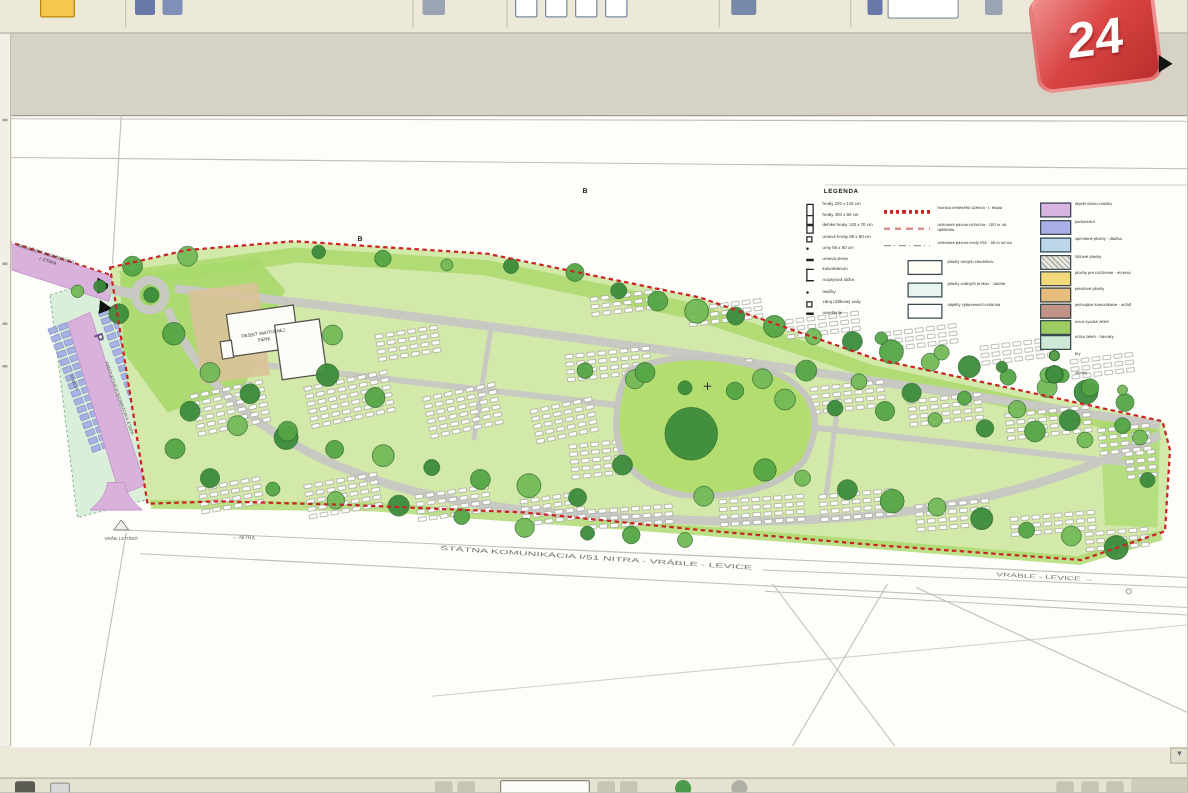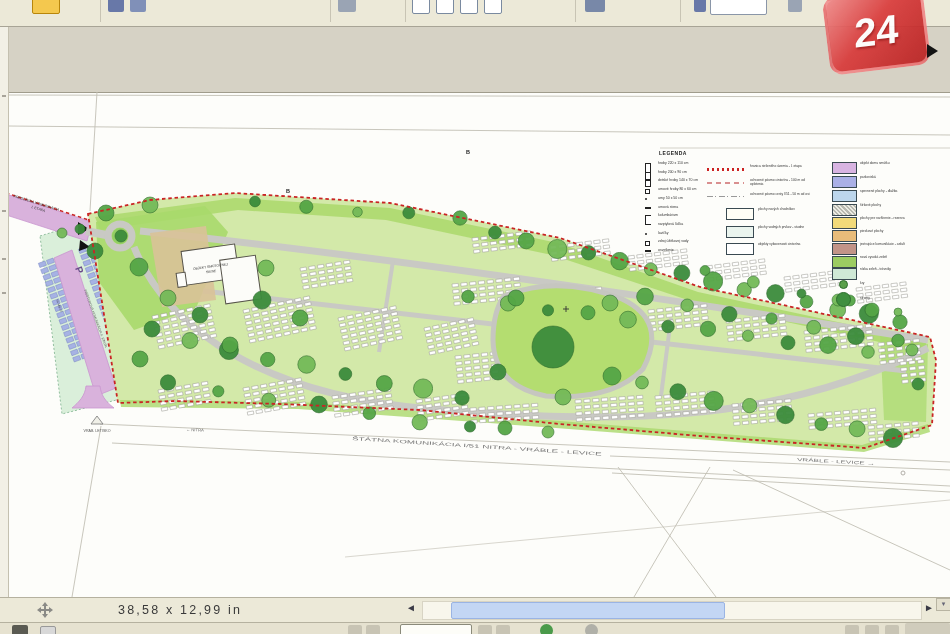--- a/index.html
+++ b/index.html
@@ -1214,33 +1214,20 @@
       <div style="position: absolute; left: 189px; top: 106px; width: 23px; height: 9.5px; border: 0.8px solid rgb(58, 74, 82); background: rgb(156, 204, 98);"></div>
       <div style="position: absolute; left: 217px; top: 106px; width: 50px; font-size: 3.3px; line-height: 1.15; color: rgb(51, 51, 51);">nová vysoká zeleň</div>
       <div style="position: absolute; left: 189px; top: 118px; width: 23px; height: 9.5px; border: 0.8px solid rgb(58, 74, 82); background: rgb(207, 233, 214);"></div>
       <div style="position: absolute; left: 217px; top: 118px; width: 50px; font-size: 3.3px; line-height: 1.15; color: rgb(51, 51, 51);">nízka zeleň - trávniky</div>
       <div style="position: absolute; left: 196px; top: 130px; width: 7px; height: 7px; border-radius: 50%; background: rgb(90, 160, 74); border: 0.8px solid rgb(46, 110, 46);"></div>
       <div style="position: absolute; left: 217px; top: 131px; width: 40px; font-size: 3.3px; color: rgb(51, 51, 51);">kry</div>
       <div style="position: absolute; left: 193px; top: 142px; width: 13px; height: 13px; border-radius: 50%; background: rgb(63, 143, 63); border: 0.8px solid rgb(46, 110, 46);"></div>
       <div style="position: absolute; left: 217px; top: 146px; width: 40px; font-size: 3.3px; color: rgb(51, 51, 51);">stromy</div>
     </div>
 
-  <div id="statusbar">
-    <div style="position:absolute;left:36px;top:3px;width:18px;height:18px;">
-      <svg width="18" height="18" viewBox="0 0 18 18">
-          <path d="M9 1 L12 5 H10 V8 H13 V6 L17 9 L13 12 V10 H10 V13 H12 L9 17 L6 13 H8 V10 H5 V12 L1 9 L5 6 V8 H8 V5 H6 Z" fill="#8a8a86"></path>
-        </svg>
-    </div>
-    <span id="dimtext">38,58 x 12,99 in</span>
-    <span class="scrollarrow" style="left:406px;">◄</span>
-    <div id="hscroll-track">
-      <div id="hscroll-thumb"></div>
-    </div>
-    <span class="scrollarrow" style="left:924px;">►</span>
-  </div>
   <div id="vscroll-corner">▾</div>
 
   <div id="bottomstrip">
     <div class="bsi" style="left:12px;top:2px;width:16px;height:12px;background:#5a5a52;"></div>
     <div class="bsi" style="left:40px;top:3px;width:14px;height:10px;background:#d8d8d8;border:1px solid #999;"></div>
     <div class="bsi" style="left:348px;top:2px;width:14px;height:11px;background:#c8c4b4;"></div>
     <div class="bsi" style="left:366px;top:2px;width:14px;height:11px;background:#c8c4b4;"></div>
     <div class="bsi" style="left:400px;top:1px;width:70px;height:12px;background:#fdfdf8;border:1px solid #8a8a7a;"></div>
     <div class="bsi" style="left:478px;top:2px;width:14px;height:11px;background:#c8c4b4;"></div>
     <div class="bsi" style="left:496px;top:2px;width:14px;height:11px;background:#c8c4b4;"></div>

